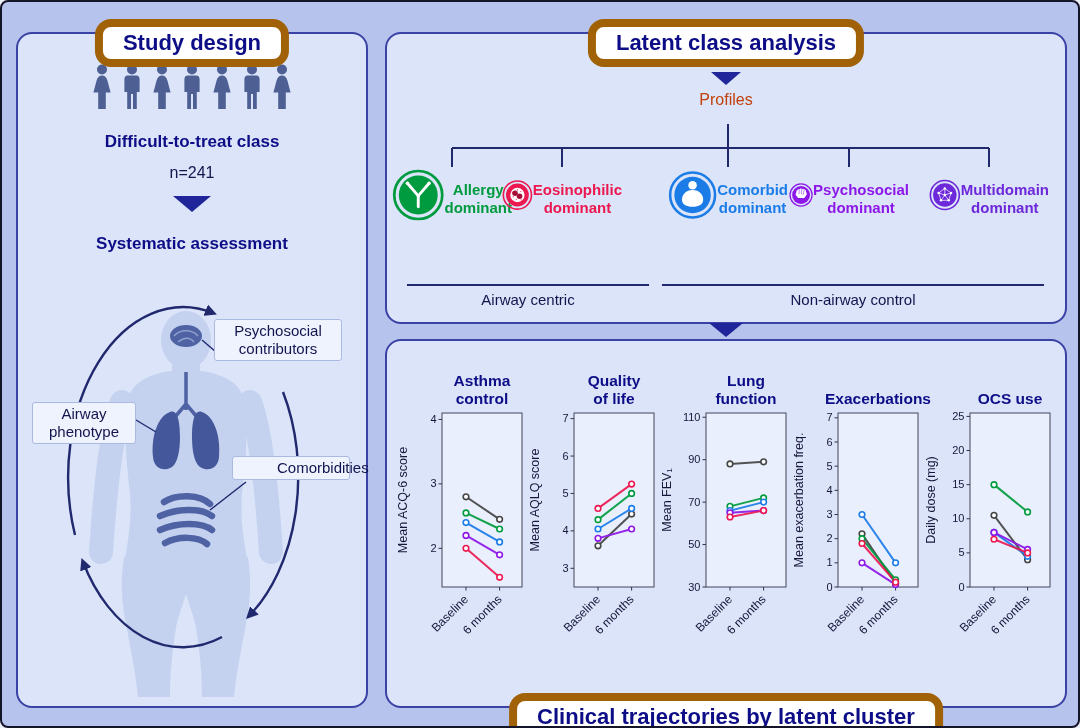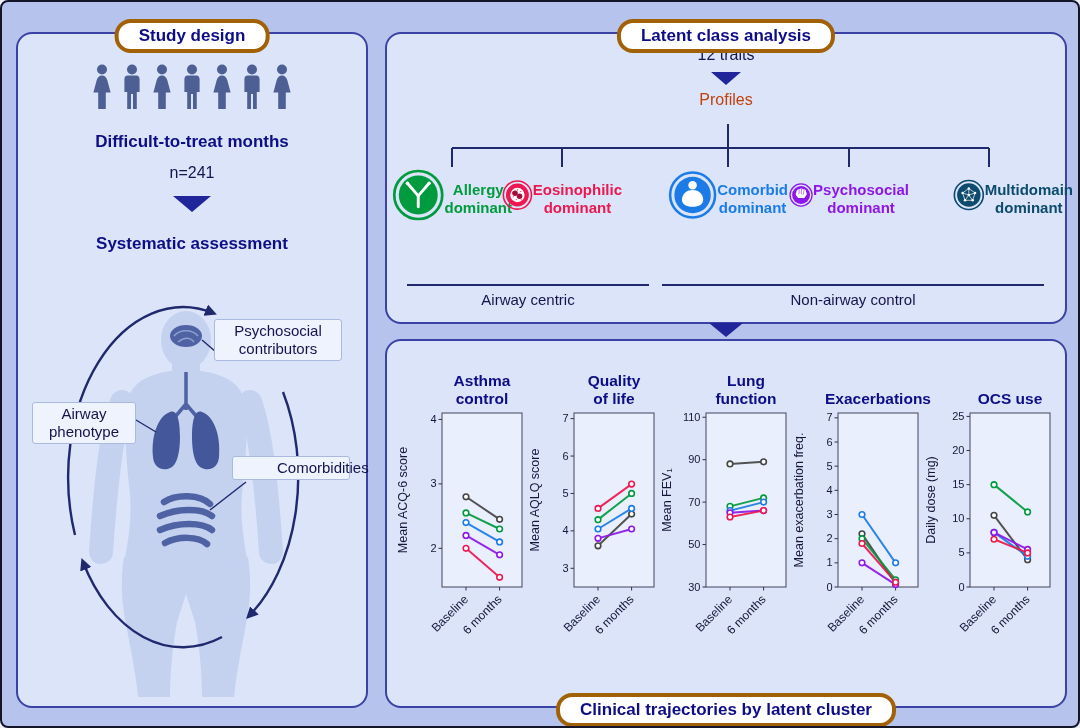--- a/index.html
+++ b/index.html
@@ -7,22 +7,22 @@
     position:relative;width:1080px;height:728px;box-sizing:border-box;
     background:#b6c3ec;border:2px solid #15152a;border-radius:8px;overflow:hidden;
     font-family:"Liberation Sans",sans-serif;color:#16164f;
   }
   .panel{position:absolute;background:#dbe4f8;border:2px solid #3b42a5;border-radius:16px;box-sizing:border-box;}
   #left-panel{left:14px;top:30px;width:352px;height:676px;text-align:center;}
   #top-panel{left:383px;top:30px;width:682px;height:292px;text-align:center;}
   #bottom-panel{left:383px;top:337px;width:682px;height:369px;}
   .pill{
     position:absolute;transform:translateX(-50%);z-index:6;background:#ffffff;
-    border:4px solid #a16207;border-radius:16px;padding:3px 20px;
-    font-weight:bold;font-size:17px;color:#0d0d87;white-space:nowrap;
+    border:8px solid #a16207;border-radius:16px;padding:3px 20px;
+    font-weight:bold;font-size:22px;color:#0d0d87;white-space:nowrap;
   }
   .down-arrow{width:0;height:0;border-left:19px solid transparent;border-right:19px solid transparent;border-top:16px solid #20269a;margin:14px auto 0;}
   .down-arrow.sm{border-left-width:15px;border-right-width:15px;border-top-width:13px;margin:8px auto 6px;}
   .down-arrow.mid{position:absolute;z-index:5;border-left-width:17px;border-right-width:17px;border-top-width:14px;margin:0;}
   
   .people{display:flex;justify-content:center;gap:4px;margin-top:30px;}
   .people svg{fill:#4e5f93;}
   .cohort-title{margin-top:22px;font-weight:bold;font-size:17px;color:#0d0d87;}
   .sample-size{margin-top:12px;font-size:16px;color:#16164f;}
   .assessment-title{margin-top:22px;font-weight:bold;font-size:17px;color:#0d0d87;}
@@ -85,21 +85,21 @@
         </svg>
       <svg width="26" height="46" viewBox="0 0 26 46">
           <circle cx="13" cy="5.5" r="5"></circle>
           <path d="M8.6,11.5 L17.4,11.5 C19.4,11.5 20.6,13 20.6,15.2 L20.6,28 L17.8,28 L17.8,45 L14,45 L14,30 L12,30 L12,45 L8.2,45 L8.2,28 L5.4,28 L5.4,15.2 C5.4,13 6.6,11.5 8.6,11.5 Z"></path>
         </svg>
       <svg width="26" height="46" viewBox="0 0 26 46">
           <circle cx="13" cy="5.5" r="5"></circle>
           <path d="M13,11.5 C16,11.5 17.6,13.5 18.4,16.5 L21.6,28.5 L16.8,28.5 L16.8,45 L9.2,45 L9.2,28.5 L4.4,28.5 L7.6,16.5 C8.4,13.5 10,11.5 13,11.5 Z"></path>
         </svg>
     </div>
-    <div class="cohort-title">Difficult-to-treat months</div>
+    <div class="cohort-title">Difficult-to-treat class</div>
     <div class="sample-size">n=241</div>
     <div class="down-arrow"></div>
     <div class="assessment-title">Systematic assessment</div>
 
     <div class="figure">
       <svg width="352" height="458" viewBox="0 0 352 458">
         <defs>
           <marker id="ah" viewBox="0 0 10 10" refX="6.5" refY="5" markerWidth="5" markerHeight="5" orient="auto">
             <path d="M0,0 L10,5 L0,10 Z" fill="#20286e"></path>
           </marker>
@@ -220,21 +220,21 @@
         <g stroke="#8d17e8" stroke-width="1.4" fill="none">
           <path d="M24.5,16.5 C23.5,20.5 25.5,23 23.5,27"></path>
           <path d="M30.5,14.5 C30.5,19 28.5,22 30.5,27"></path>
           <path d="M36.5,17.5 C34.5,21 36.5,24.5 33.5,28.5"></path>
         </g>
       </svg>
       <div class="cluster-label">Psychosocial
 dominant</div>
     </div>
 
-    <div class="cluster" style="left: 566px; color: #0c4a6e; justify-content: flex-end;">
+    <div class="cluster" style="left: 542px; color: #6d28d9; justify-content: flex-end;">
       <svg class="badge" viewBox="0 0 58 58">
         <circle cx="29" cy="29" r="26.5" fill="none" stroke="currentColor" stroke-width="3"></circle>
         <circle cx="29" cy="29" r="21.5" fill="currentColor"></circle>
         <g stroke="#fff" stroke-width="1.3">
           <path d="M29,17 L40.4,25.3 L36,38.7 L22,38.7 L17.6,25.3 Z" fill="none"></path>
           <path d="M29,29 L29,17 M29,29 L40.4,25.3 M29,29 L36,38.7 M29,29 L22,38.7 M29,29 L17.6,25.3" fill="none"></path>
         </g>
         <g fill="#fff">
           <circle cx="29" cy="29" r="2.3"></circle>
             <circle cx="29" cy="17" r="2.3"></circle>

